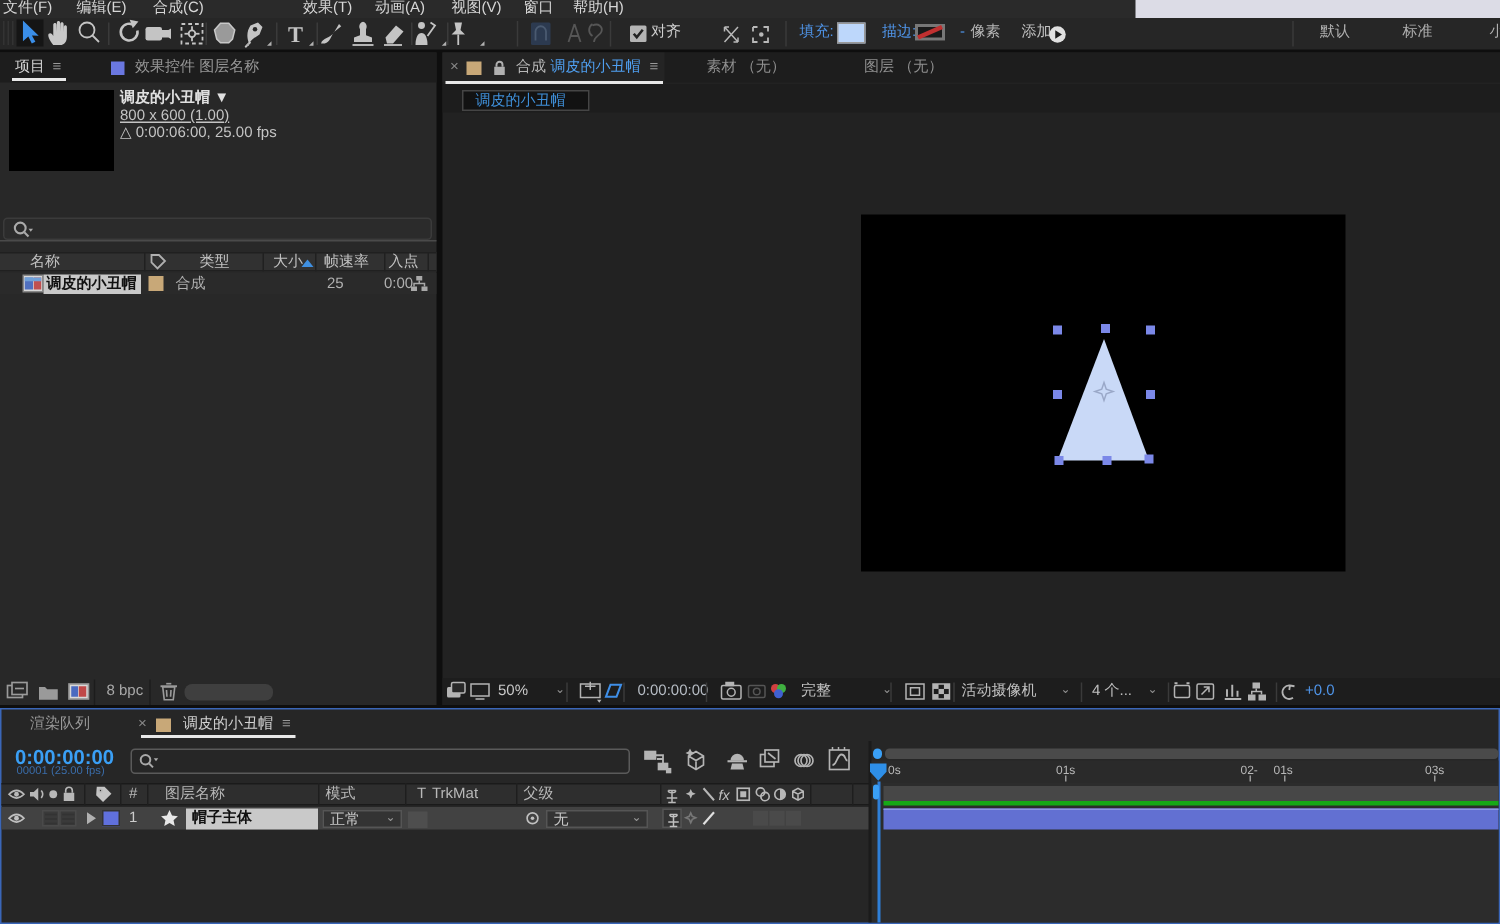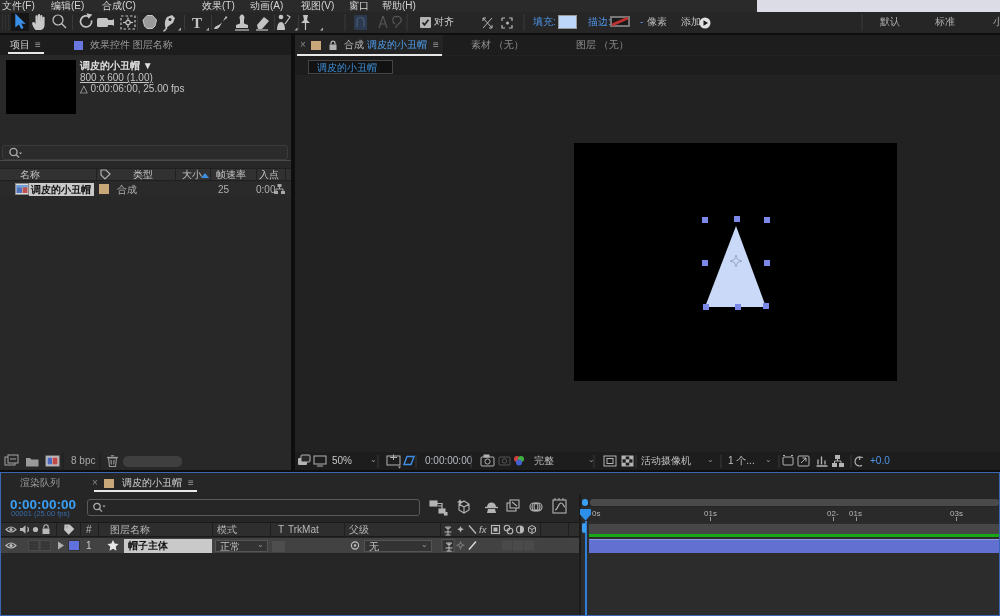--- a/index.html
+++ b/index.html
@@ -262,21 +262,21 @@
 </svg>
 
 <div class="abs" style="left:295px;top:452px;width:705px;height:18px;background:#1d1d1d;"></div>
 <div class="t" style="left:332px;top:455px;font-size:10px;color:#c8c8c8;">50%</div>
 <div class="t" style="left:370px;top:455px;font-size:8px;color:#909090;">⌄</div>
 <div class="t" style="left:425px;top:455px;font-size:10px;color:#b6bcc4;">0:00:00:00</div>
 <div class="t" style="left:534px;top:455px;font-size:10px;color:#c0c0c0;">完整</div>
 <div class="t" style="left:588px;top:455px;font-size:8px;color:#909090;">⌄</div>
 <div class="t" style="left:641px;top:455px;font-size:10px;color:#c0c0c0;">活动摄像机</div>
 <div class="t" style="left:707px;top:455px;font-size:8px;color:#909090;">⌄</div>
-<div class="t" style="left:728px;top:455px;font-size:10px;color:#c0c0c0;">1 个...</div>
+<div class="t" style="left:728px;top:455px;font-size:10px;color:#c0c0c0;">4 个...</div>
 <div class="t" style="left:765px;top:455px;font-size:8px;color:#909090;">⌄</div>
 <div class="t" style="left:870px;top:455px;font-size:10px;color:#4f94e8;">+0.0</div>
 <svg id="compbaricons" style="left:295px;top:452px" width="705" height="18" viewBox="0 0 705 18">
   <g stroke="#b4b4b4" fill="none" stroke-width="1">
 
     <rect x="3" y="6" width="9" height="7" rx="1" fill="#b4b4b4" stroke="none"></rect>
         <rect x="6" y="3" width="9" height="7" rx="1" fill="#282828" stroke="#b4b4b4"></rect>
 
     <rect x="19" y="4" width="12" height="8"></rect>
         <line x1="22" y1="14" x2="28" y2="14"></line>

